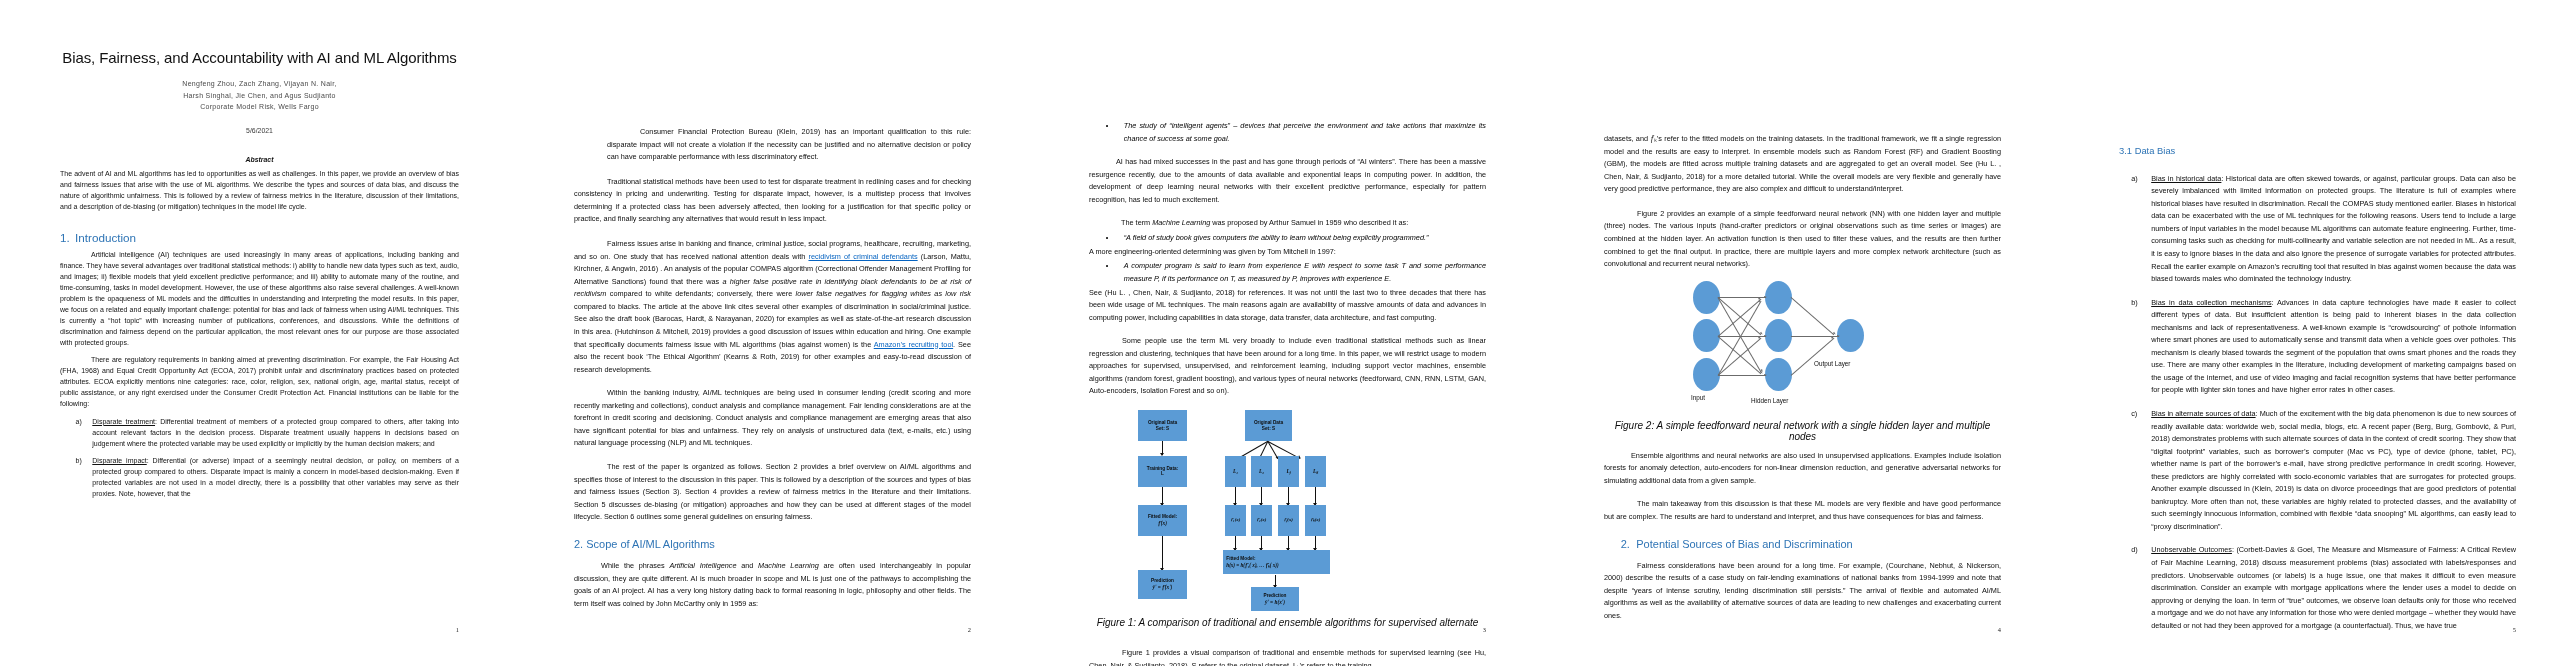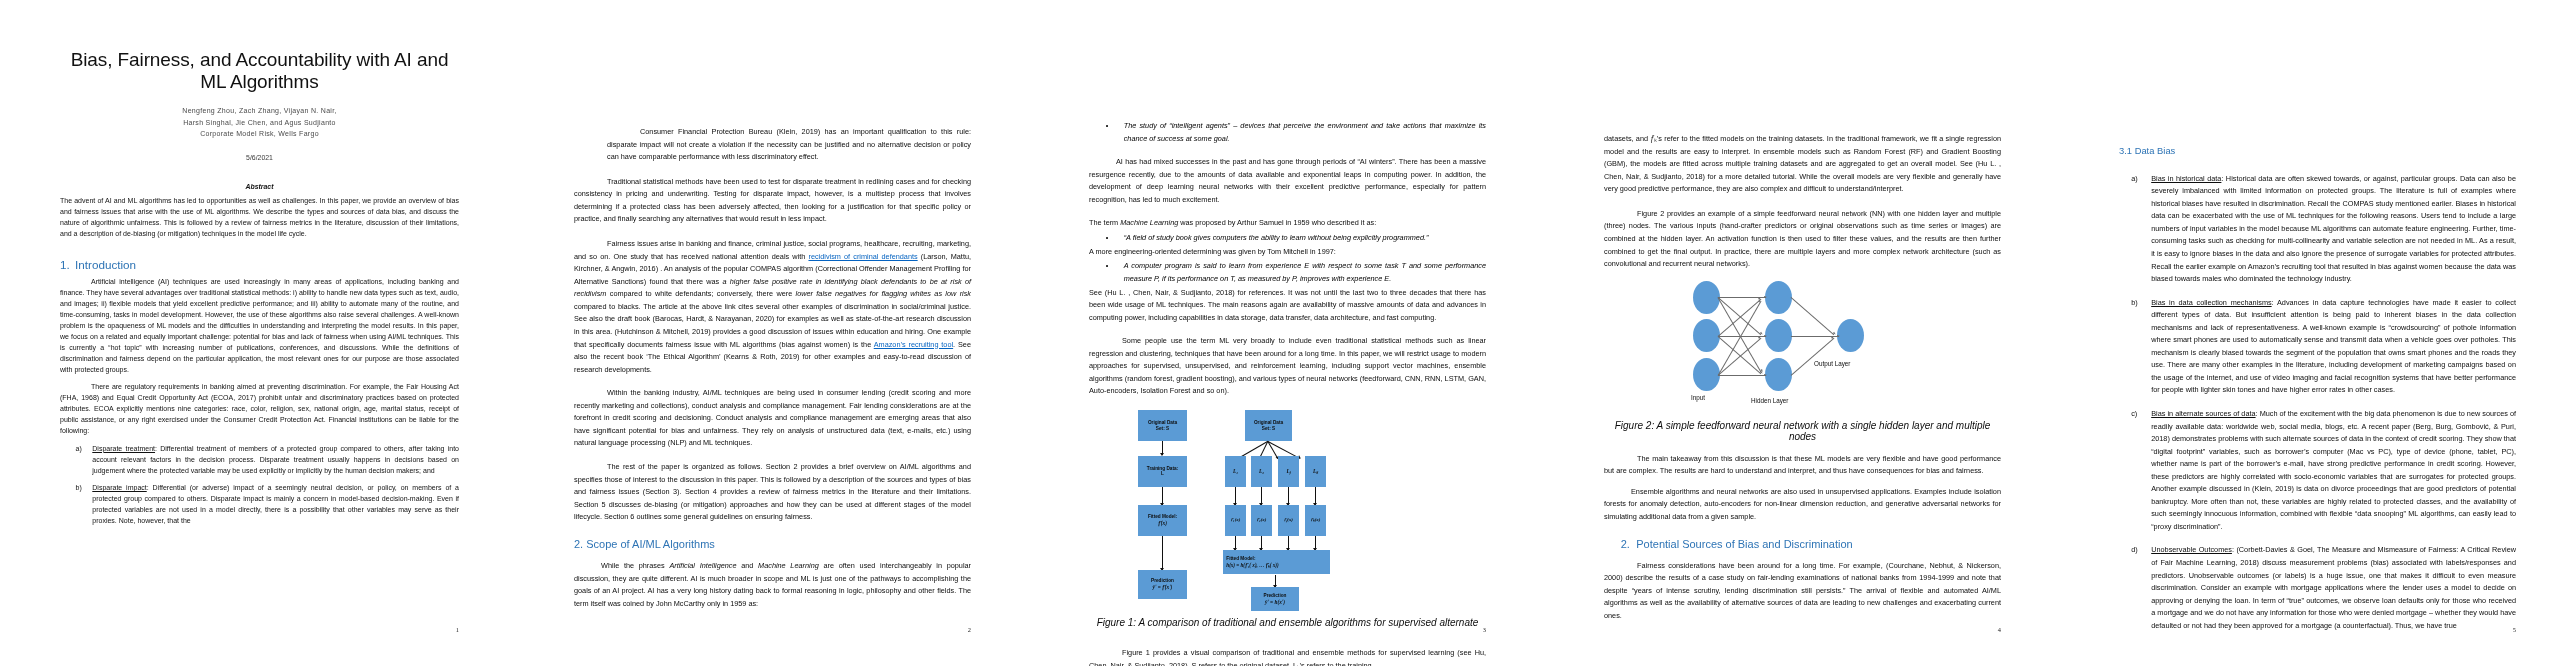--- a/index.html
+++ b/index.html
@@ -4,21 +4,21 @@
 <style>
   html,body{margin:0;padding:0;background:#fff;}
   body{width:2576px;height:667px;font-family:"Liberation Sans",sans-serif;color:#000;overflow:hidden;}
   .sheet{display:flex;width:2576px;height:667px;}
   .page{width:515px;height:667px;position:relative;background:#fff;box-sizing:border-box;}
   .pg-inner{position:absolute;left:59px;right:59px;top:0;bottom:0;}
   .pnum{position:absolute;right:0;bottom:34px;font-size:6.4px;font-family:"Liberation Serif",serif;color:#222;}
 
   
   .p1 .pg-inner{left:60px;right:56px;}
-  .doc-title{font-size:19px;text-align:center;letter-spacing:-0.1px;margin-top:49px;color:#111;}
+  .doc-title{font-size:15px;text-align:center;letter-spacing:-0.1px;margin-top:49px;color:#111;}
   .authors{text-align:center;font-size:7px;color:#4a4a4a;letter-spacing:0.3px;line-height:1.62;margin-top:12.2px;}
   .docdate{text-align:center;font-size:6.9px;color:#3a3a3a;margin-top:14.5px;}
   .abs-h{text-align:center;font-size:6.9px;font-style:italic;font-weight:bold;color:#111;margin-top:22px;}
   .abstract{font-size:7px;line-height:1.56;text-align:justify;margin-top:6.7px;color:#111;}
   .h1{color:#2E74B5;font-size:11.7px;margin-top:18.3px;margin-bottom:2.2px;font-weight:400;}
   .h1 .num{display:inline-block;width:15px;}
   .p1 .body{font-size:7px;line-height:1.57;text-align:justify;margin-top:6.1px;color:#111;}
   .p1 .body.ind{text-indent:31px;}
   .lst{display:flex;margin-top:6.7px;font-size:7px;line-height:1.56;text-align:justify;color:#111;}
   .lst .mk{width:16.7px;flex:0 0 16.7px;padding-left:15.6px;box-sizing:content-box;}
@@ -116,21 +116,21 @@
     </div>
   </div>
 
   <div class="page cp">
     <div class="pg-inner">
       <div class="bul" style="margin-top:120px;">
         <div class="dot">•</div>
         <div class="tx">The study of “intelligent agents” – devices that perceive the environment and take actions that maximize its chance of success at some goal.</div>
       </div>
       <div class="body ind-s" style="margin-top:11px;">AI has had mixed successes in the past and has gone through periods of “AI winters”. There has been a massive resurgence recently, due to the amounts of data available and exponential leaps in computing power. In addition, the development of deep learning neural networks with their excellent predictive performance, especially for pattern recognition, has led to much excitement.</div>
-      <div class="body" style="margin-top:11px;"><span>The term </span><em>Machine Learning</em><span> was proposed by Arthur Samuel in 1959 who described it as:</span></div>
+      <div class="body" style="margin-top:11px;margin-left:32px;"><span>The term </span><em>Machine Learning</em><span> was proposed by Arthur Samuel in 1959 who described it as:</span></div>
       <div class="bul">
         <div class="dot">•</div>
         <div class="tx">“A field of study book gives computers the ability to learn without being explicitly programmed.”</div>
       </div>
       <div class="body" style="margin-top:1.1px;">A more engineering-oriented determining was given by Tom Mitchell in 1997:</div>
       <div class="bul">
         <div class="dot">•</div>
         <div class="tx">A computer program is said to learn from experience E with respect to some task T and some performance measure P, if its performance on T, as measured by P, improves with experience E.</div>
       </div>
       <div class="body" style="margin-top:1.1px;">See (Hu L. , Chen, Nair, &amp; Sudjianto, 2018) for references. It was not until the last two to three decades that there has been wide usage of ML techniques. The main reasons again are availability of massive amounts of data and advances in computing power, including capabilities in data storage, data transfer, data architecture, and fast computing.</div>
@@ -253,22 +253,22 @@
         <div class="edge" style="left:187px;top:21px;width:57px;transform:rotate(41deg);"></div>
         <div class="edge" style="left:187px;top:60px;width:48px;transform:rotate(0deg);"></div>
         <div class="edge" style="left:187px;top:99px;width:57px;transform:rotate(-41deg);"></div>
 
         <div class="nlab" style="left:87px;top:118px;">Input</div>
         <div class="nlab" style="left:147px;top:121px;">Hidden Layer</div>
         <div class="nlab" style="left:210px;top:84px;">Output Layer</div>
       </div>
 
       <div class="cap" style="margin-top:24.5px;">Figure 2: A simple feedforward neural network with a single hidden layer and multiple nodes</div>
+      <div class="body ind-s" style="margin-top:7.8px;">Ensemble algorithms and neural networks are also used in unsupervised applications. Examples include isolation forests for anomaly detection, auto-encoders for non-linear dimension reduction, and generative adversarial networks for simulating additional data from a given sample.</div>
       <div class="body ind" style="margin-top:11px;">The main takeaway from this discussion is that these ML models are very flexible and have good performance but are complex. The results are hard to understand and interpret, and thus have consequences for bias and fairness.</div>
-      <div class="body ind-s" style="margin-top:7.8px;">Ensemble algorithms and neural networks are also used in unsupervised applications. Examples include isolation forests for anomaly detection, auto-encoders for non-linear dimension reduction, and generative adversarial networks for simulating additional data from a given sample.</div>
 
       <div class="h1" style="margin-left:16.7px;">
         <span style="display:inline-block;width:15.6px;">2.</span><span>Potential Sources of Bias and Discrimination</span>
       </div>
 
       <div class="body ind" style="margin-top:10px;">Fairness considerations have been around for a long time. For example, (Courchane, Nebhut, &amp; Nickerson, 2000) describe the results of a case study on fair-lending examinations of national banks from 1994-1999 and note that despite “years of intense scrutiny, lending discrimination still persists.” The arrival of flexible and automated AI/ML algorithms as well as the availability of alternative sources of data are leading to new challenges and exacerbating current ones.</div>
     </div>
     <div class="pg-inner" style="pointer-events:none;">
       <div class="pnum">4</div>
     </div>

